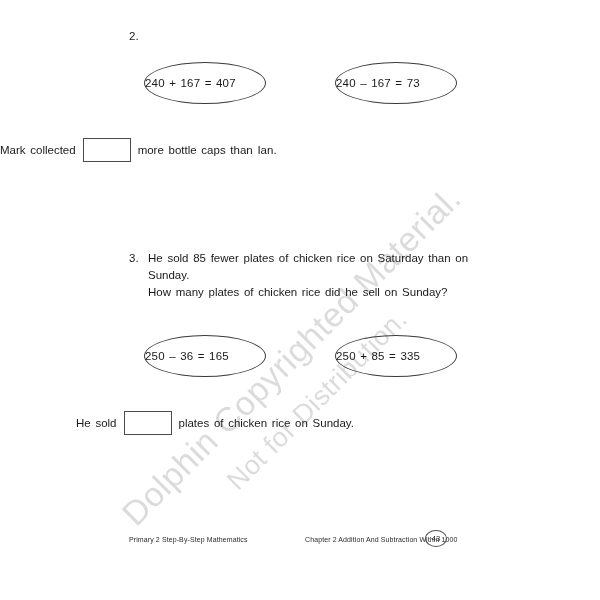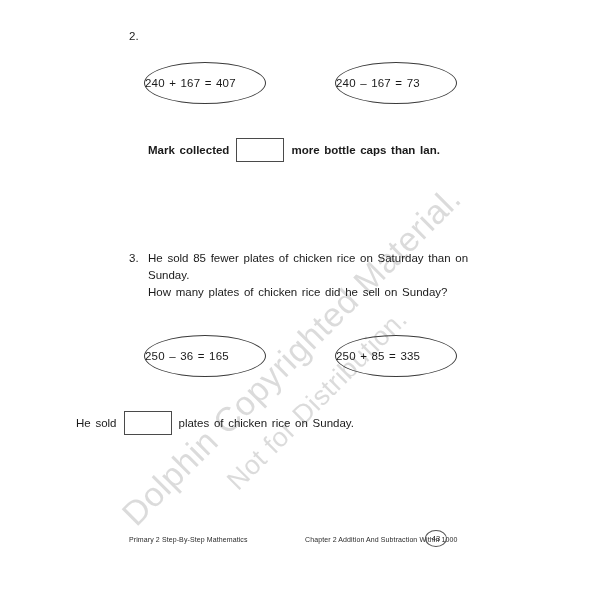--- a/index.html
+++ b/index.html
@@ -205,21 +205,21 @@
 
       <div class="oval-row" style="margin-top:34px;">
         <div class="oval oval-left">
           <span class="oval-text">240 + 167 = 407</span>
         </div>
         <div class="oval oval-right">
           <span class="oval-text">240 – 167 = 73</span>
         </div>
       </div>
 
-      <div class="answer-row" style="margin-top:30px; padding-left:148px;font-weight:bold;">
+      <div class="answer-row" style="margin-top:30px; ">
         <span>Mark collected</span>
         <span class="answer-box"></span>
         <span>more bottle caps than Ian.</span>
       </div>
 
     </div>
 
     <div class="problem problem-3">
 
       <div class="q-row">

